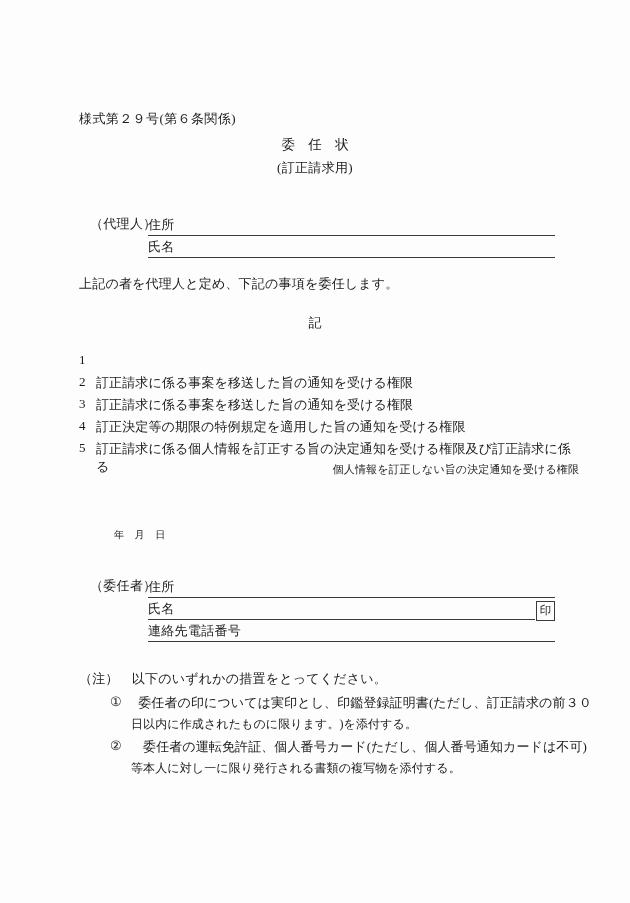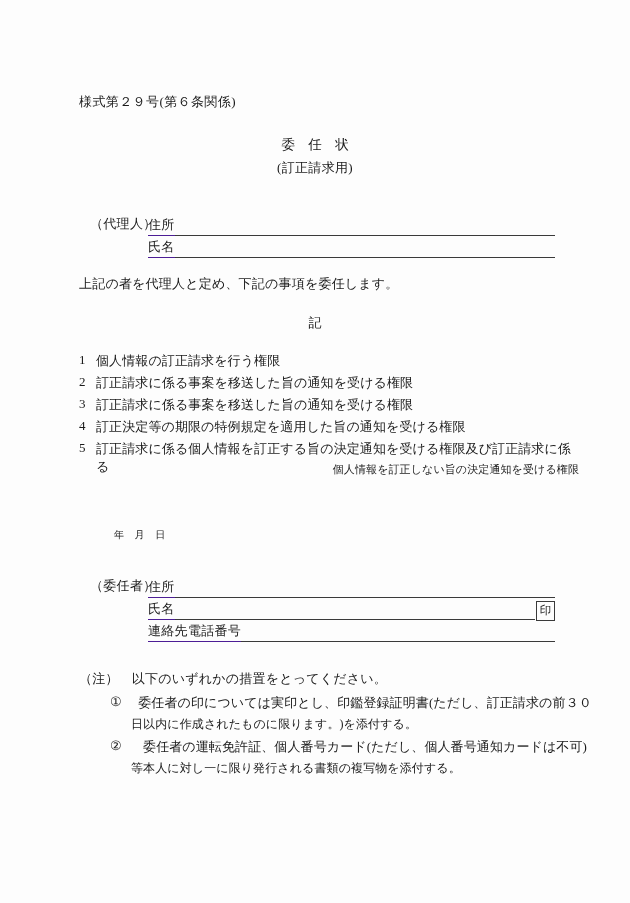--- a/index.html
+++ b/index.html
@@ -17,21 +17,21 @@
     height: 903px;
     background: #fdfdfd;
     overflow: hidden;
   }
 
   
   .abs { position: absolute; white-space: nowrap; }
 
   .form-no {
     left: 79px;
-    top: 93px;
+    top: 110px;
     font-size: 13px;
     letter-spacing: 0.4px;
   }
 
   .doc-title {
     left: 0;
     top: 136px;
     width: 630px;
     text-align: center;
     font-size: 13.5px;
@@ -197,21 +197,20 @@
     </div>
   </div>
 
   <div class="abs statement">上記の者を代理人と定め、下記の事項を委任します。</div>
 
   <div class="abs ki-marker">記</div>
 
   <div class="auth-list">
     <div class="auth-item">
       <span class="auth-num">1</span>
-      <span class="auth-text">個人情報の訂正請求を行う権限</span>
     </div>
     <div class="auth-item">
       <span class="auth-num">2</span>
       <span class="auth-text">訂正請求に係る事案を移送した旨の通知を受ける権限</span>
     </div>
     <div class="auth-item">
       <span class="auth-num">3</span>
       <span class="auth-text">訂正請求に係る事案を移送した旨の通知を受ける権限</span>
     </div>
     <div class="auth-item">

